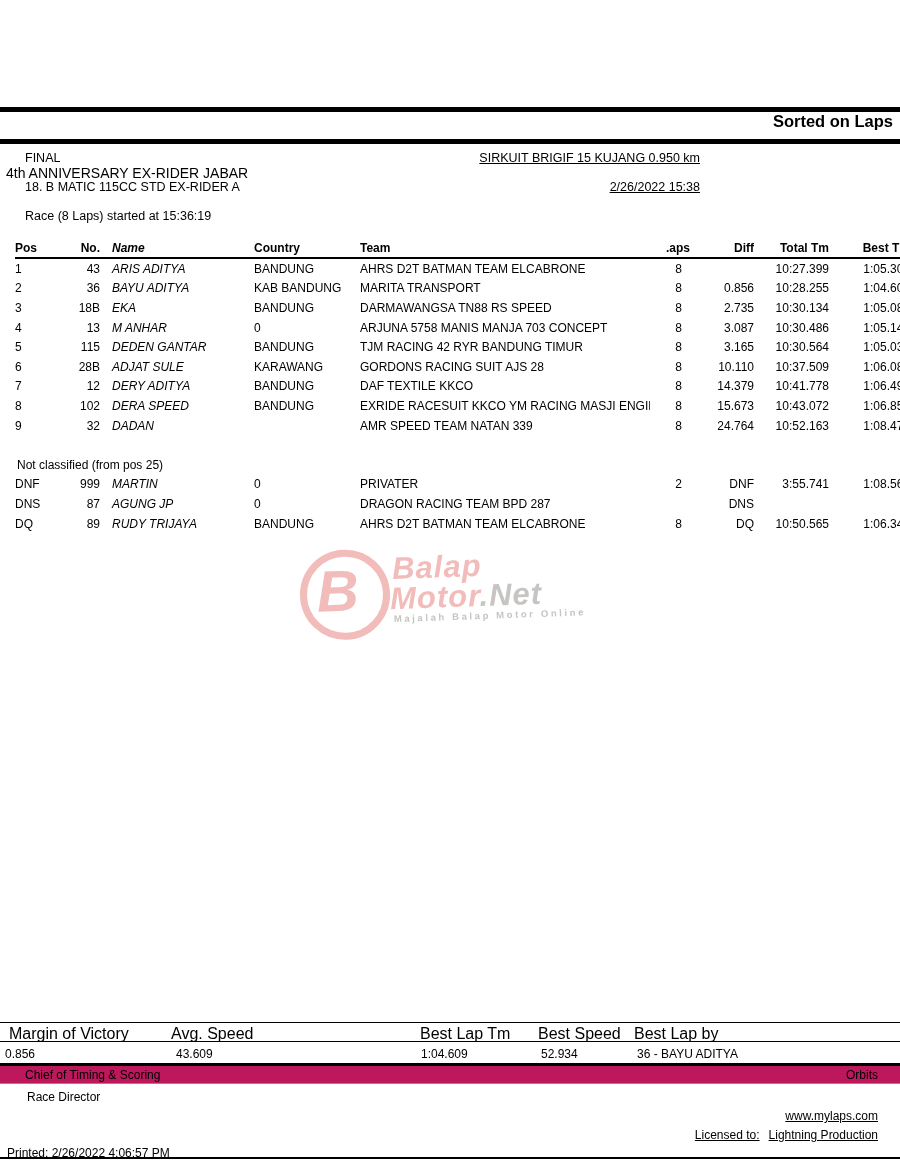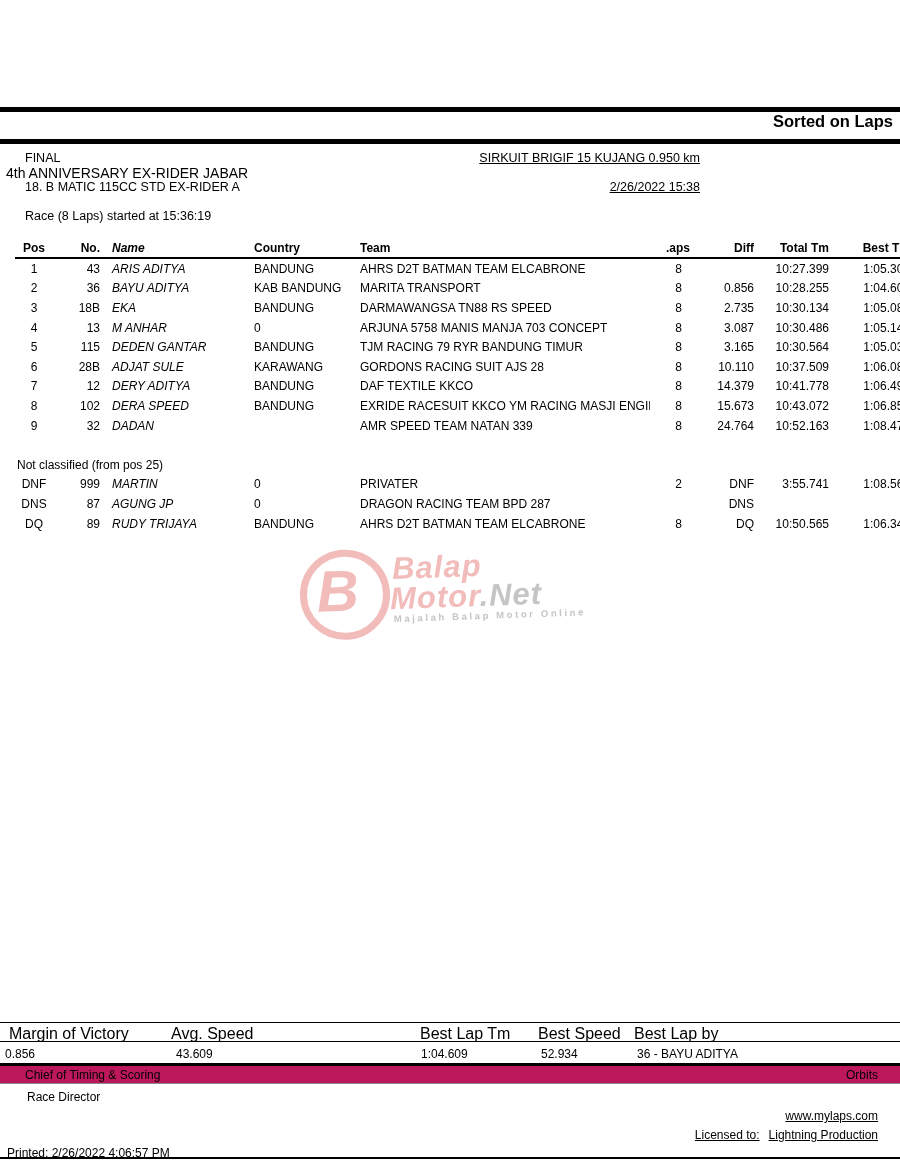--- a/index.html
+++ b/index.html
@@ -16,21 +16,21 @@
   #title-left{left:6px;top:117px;font-size:14px;margin-top:48px;}
   #title-right{right:7px;top:112px;font-size:16.5px;font-weight:bold;}
 
   
   #results{
     position:absolute;left:15px;top:239px;width:868px;
     border-collapse:collapse;table-layout:fixed;font-size:12px;
   }
   #results th{font-weight:bold;height:18px;border-bottom:2px solid #000;padding:0;vertical-align:middle;}
   #results td{height:19.6px;padding:0;vertical-align:middle;overflow:hidden;white-space:nowrap;}
-  .c-pos{width:38px;text-align:center;padding-right:3px !important;}
+  .c-pos{width:38px;text-align:left;padding-right:3px !important;}
   .c-no{width:44px;text-align:right;padding-right:2px !important;}
   .c-name{width:142px;text-align:left;padding-left:10px !important;font-style:italic;}
   .c-country{width:106px;text-align:left;}
   .c-team{width:290px;text-align:left;}
   .c-laps{width:40px;text-align:right;padding-right:12px !important;}
   th.c-laps{padding-right:4px !important;}
   .c-diff{width:60px;text-align:right;padding-right:5px !important;}
   .c-total{width:70px;text-align:right;padding-right:3px !important;}
   .c-best{width:78px;text-align:right;padding-right:6px !important;}
   tr.spacer-row td{height:14px;}
@@ -128,21 +128,21 @@
           <td class="c-laps">8</td>
           <td class="c-diff">3.087</td>
           <td class="c-total">10:30.486</td>
           <td class="c-best">1:05.141</td>
         </tr>
         <tr>
           <td class="c-pos">5</td>
           <td class="c-no">115</td>
           <td class="c-name">DEDEN GANTAR</td>
           <td class="c-country">BANDUNG</td>
-          <td class="c-team">TJM RACING 79 RYR BANDUNG TIMUR</td>
+          <td class="c-team">TJM RACING 42 RYR BANDUNG TIMUR</td>
           <td class="c-laps">8</td>
           <td class="c-diff">3.165</td>
           <td class="c-total">10:30.564</td>
           <td class="c-best">1:05.032</td>
         </tr>
         <tr>
           <td class="c-pos">6</td>
           <td class="c-no">28B</td>
           <td class="c-name">ADJAT SULE</td>
           <td class="c-country">KARAWANG</td>

